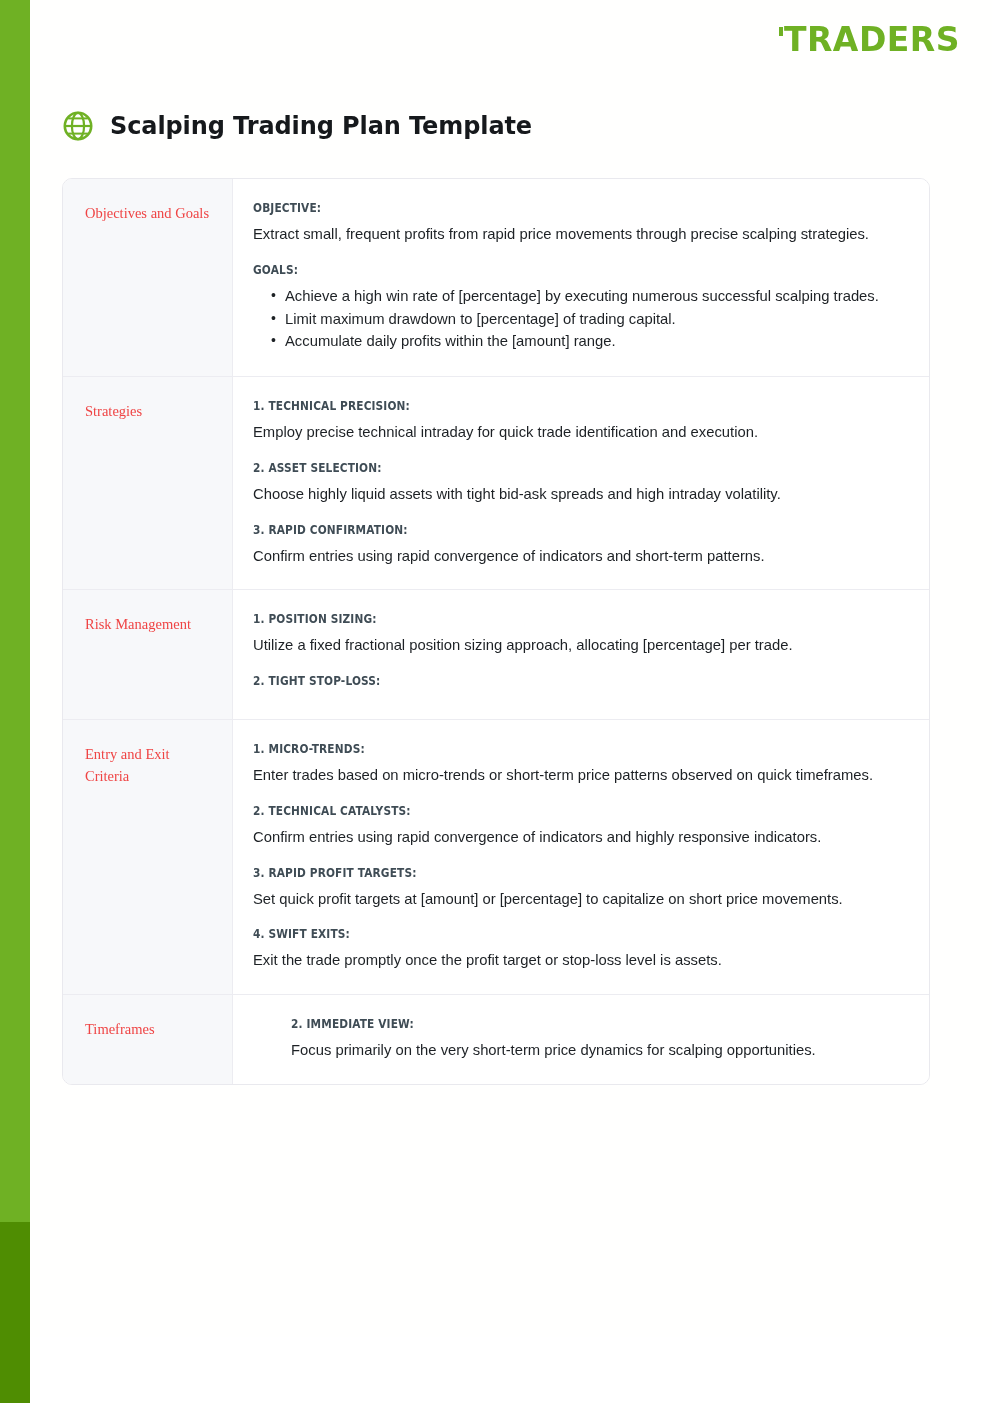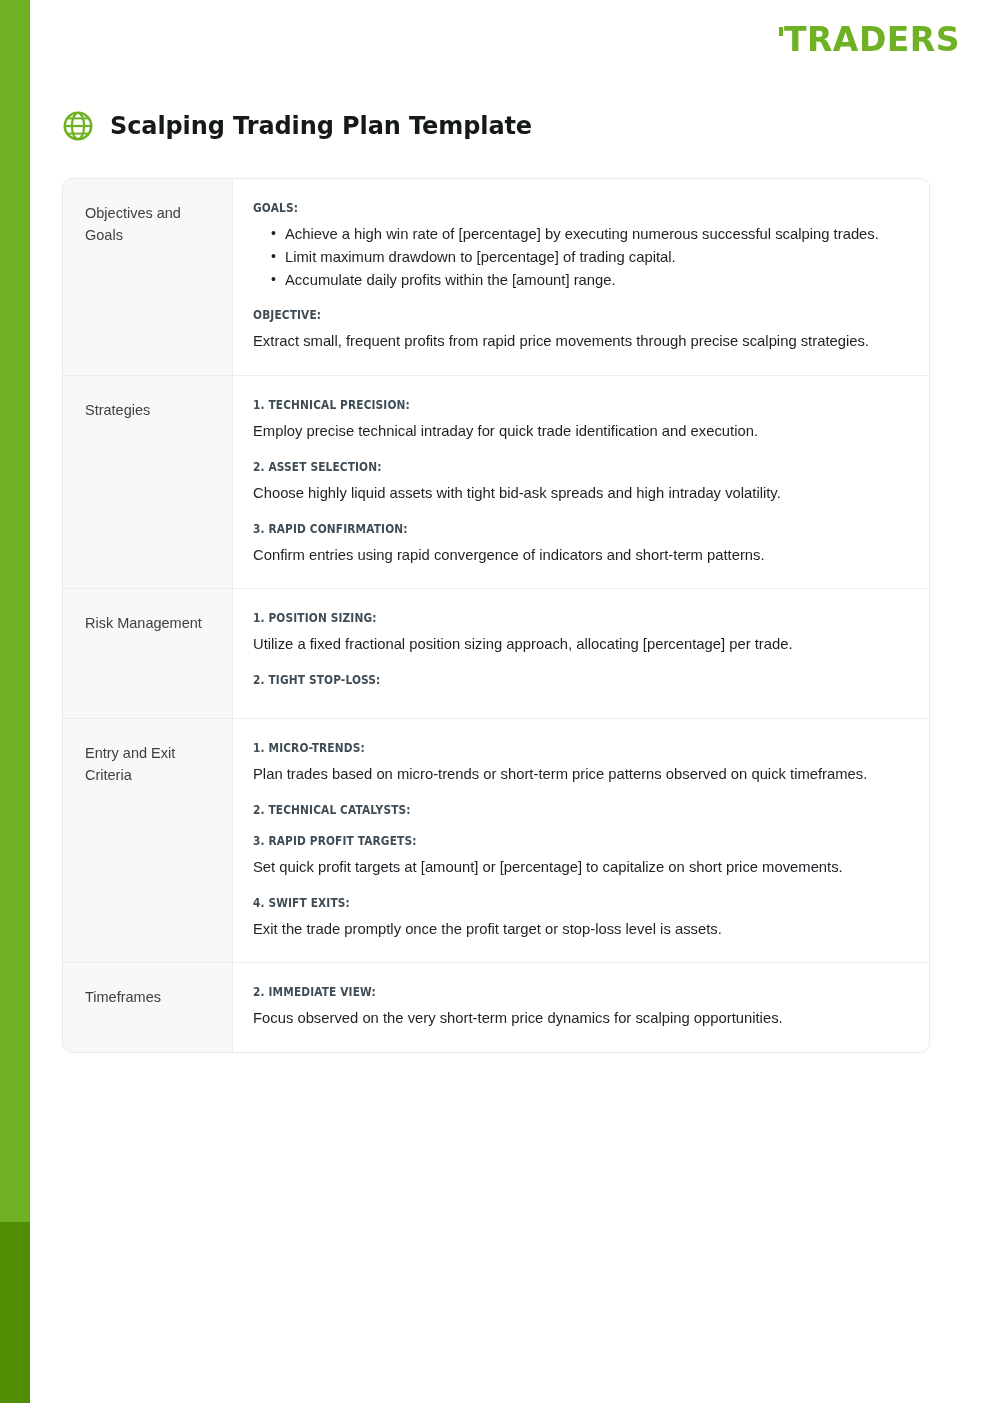--- a/index.html
+++ b/index.html
@@ -107,32 +107,32 @@
     background: #ffffff;
     border: 1px solid #e9e9ee;
     border-radius: 10px;
     overflow: hidden;
   }
   .row {
     display: flex;
     align-items: stretch;
     border-bottom: 1px solid #ececf1;
   }
-  .row:last-child { border-bottom: none; }
+  .row:last-child { border-bottom: none; gap: 38px; }
 
   .cell-label {
     width: 170px;
     flex: none;
     background: #f7f8fa;
     border-right: 1px solid #ececf1;
     padding: 24px 18px 24px 22px;
-    font-family: Liberation Sans, sans-serif;
+    font-family: Liberation Serif, serif;
     font-size: 14.5px;
     line-height: 1.5;
-    color: #404040;
+    color: #ef4444;
   }
   .cell-content {
     flex: 1;
     background: #ffffff;
     padding: 22px 26px 22px 20px;
   }
 
   .blk { margin-bottom: 17px; }
   .blk:last-child { margin-bottom: 0; }
 
@@ -201,31 +201,31 @@
     </svg>
     <div class="page-title">Scalping Trading Plan Template</div>
   </div>
 
   <div class="table-card">
 
     <div class="row">
       <div class="cell-label">Objectives and Goals</div>
       <div class="cell-content">
         <div class="blk">
+          <p class="sub-head">OBJECTIVE:</p>
+          <p class="body-text">Extract small, frequent profits from rapid price movements through precise scalping strategies.</p>
+        </div>
+        <div class="blk">
           <p class="sub-head">GOALS:</p>
           <ul class="bullets">
             <li>Achieve a high win rate of [percentage] by executing numerous successful scalping trades.</li>
             <li>Limit maximum drawdown to [percentage] of trading capital.</li>
             <li>Accumulate daily profits within the [amount] range.</li>
           </ul>
         </div>
-        <div class="blk">
-          <p class="sub-head">OBJECTIVE:</p>
-          <p class="body-text">Extract small, frequent profits from rapid price movements through precise scalping strategies.</p>
-        </div>
       </div>
     </div>
 
     <div class="row">
       <div class="cell-label">Strategies</div>
       <div class="cell-content">
         <div class="blk">
           <p class="sub-head">1. TECHNICAL PRECISION:</p>
           <p class="body-text">Employ precise technical intraday for quick trade identification and execution.</p>
         </div>
@@ -251,40 +251,41 @@
           <p class="sub-head">2. TIGHT STOP-LOSS:</p>
         </div>
       </div>
     </div>
 
     <div class="row">
       <div class="cell-label">Entry and Exit Criteria</div>
       <div class="cell-content">
         <div class="blk">
           <p class="sub-head">1. MICRO-TRENDS:</p>
-          <p class="body-text">Plan trades based on micro-trends or short-term price patterns observed on quick timeframes.</p>
+          <p class="body-text">Enter trades based on micro-trends or short-term price patterns observed on quick timeframes.</p>
         </div>
         <div class="blk">
           <p class="sub-head">2. TECHNICAL CATALYSTS:</p>
+          <p class="body-text">Confirm entries using rapid convergence of indicators and highly responsive indicators.</p>
         </div>
         <div class="blk">
           <p class="sub-head">3. RAPID PROFIT TARGETS:</p>
           <p class="body-text">Set quick profit targets at [amount] or [percentage] to capitalize on short price movements.</p>
         </div>
         <div class="blk">
           <p class="sub-head">4. SWIFT EXITS:</p>
           <p class="body-text">Exit the trade promptly once the profit target or stop-loss level is assets.</p>
         </div>
       </div>
     </div>
 
     <div class="row">
       <div class="cell-label">Timeframes</div>
       <div class="cell-content">
         <div class="blk">
           <p class="sub-head">2. IMMEDIATE VIEW:</p>
-          <p class="body-text">Focus observed on the very short-term price dynamics for scalping opportunities.</p>
+          <p class="body-text">Focus primarily on the very short-term price dynamics for scalping opportunities.</p>
         </div>
       </div>
     </div>
 
   </div>
 </div>
 
 </body></html>

